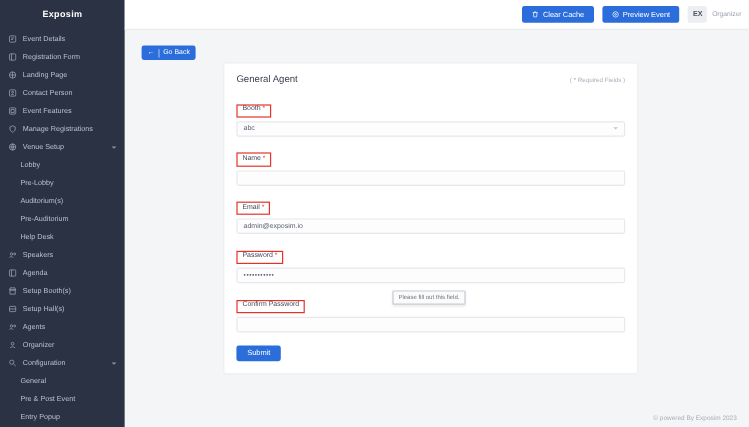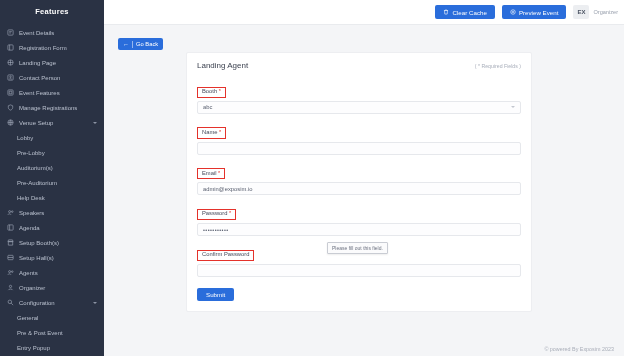--- a/index.html
+++ b/index.html
@@ -181,21 +181,21 @@
     right: 10px; bottom: 4px;
     font-size: 5.4px; color: #a9aeb9;
   }
 </style>
 </head>
 <body>
 
 <div class="app">
 
   <aside class="sidebar">
-    <div class="brand">Features</div>
+    <div class="brand">Exposim</div>
     <nav class="nav" id="nav">
         <div class="nav-item">
           <span class="ico">
             <svg viewBox="0 0 16 16" fill="none" stroke="currentColor" stroke-width="1.3" stroke-linejoin="round">
               <rect x="2" y="2" width="12" height="12" rx="2"></rect>
               <path d="M5 6h6M5 9h4"></path>
             </svg>
           </span>
           <span class="lbl">Event Details</span>
         </div>
@@ -378,21 +378,21 @@
       <div class="goback-wrap">
         <button class="btn-goback">
           <span class="arr">←</span>
           <span class="sep"></span>
           <span>Go Back</span>
         </button>
       </div>
 
       <section class="card">
         <div class="card-head">
-          <div class="card-title">Landing Agent</div>
+          <div class="card-title">General Agent</div>
           <div class="req-note">( * Required Fields )</div>
         </div>
         <div id="form-fields">
             <div class="field"><div class="flabel"><span>Booth</span><span class="star"> *</span></div><div class="finput select">
                 <span class="">abc</span>
                 <span class="chev"></span>
               </div></div>
             <div class="field"><div class="flabel"><span>Name</span><span class="star"> *</span></div><div class="finput">
                 <span class=" ph"></span>
               </div></div>

